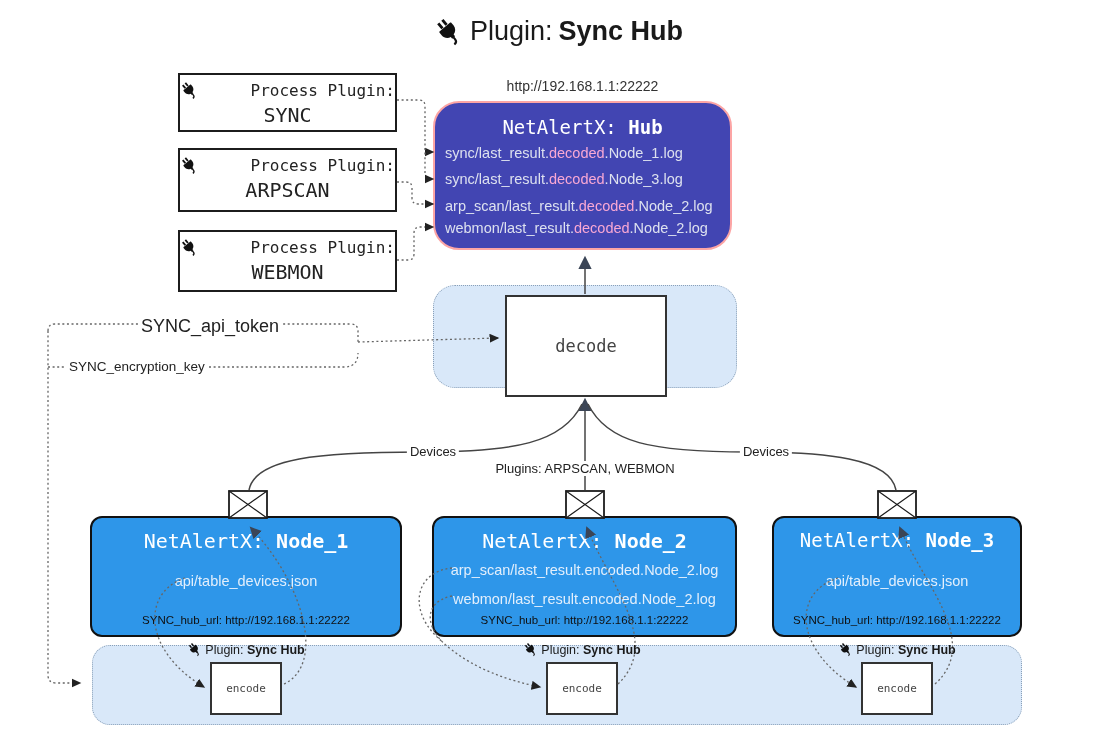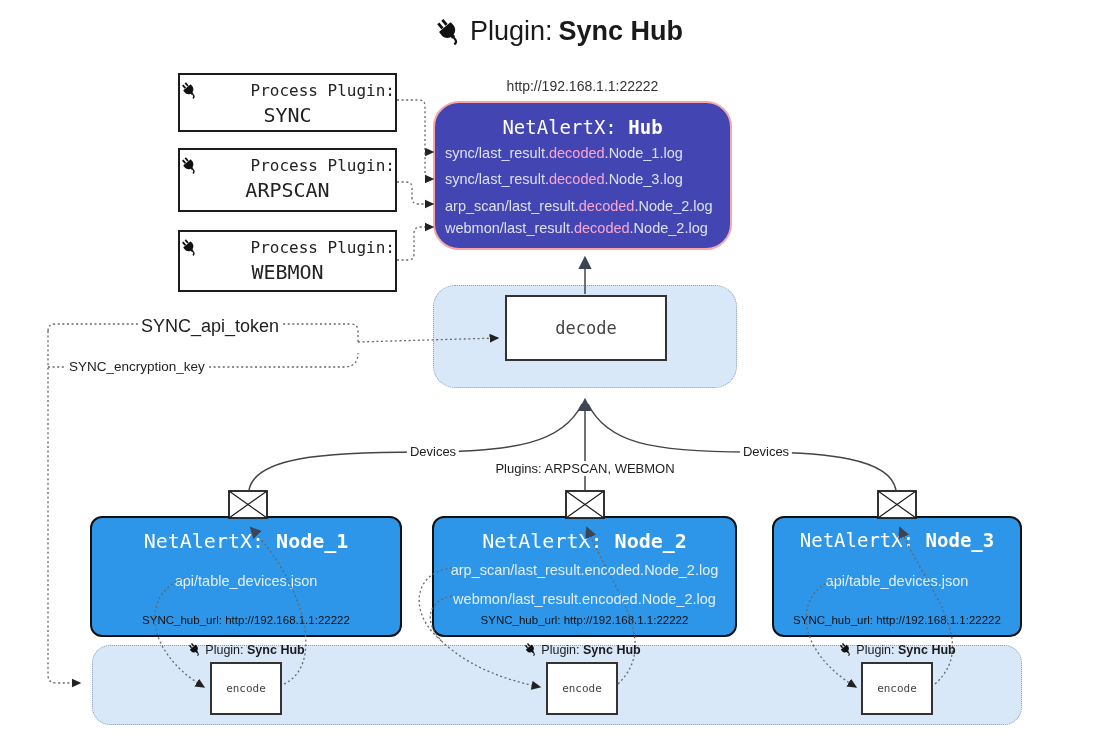--- a/index.html
+++ b/index.html
@@ -113,21 +113,21 @@
       <span>NetAlertX:</span>
       <b>Hub</b>
     </div>
     <div class="abs hub-line" style="top:42px;"><span>sync/last_result.</span><b>decoded</b><span>.Node_1.log</span></div>
     <div class="abs hub-line" style="top:68px;"><span>sync/last_result.</span><b>decoded</b><span>.Node_3.log</span></div>
     <div class="abs hub-line" style="top:95px;"><span>arp_scan/last_result.</span><b>decoded</b><span>.Node_2.log</span></div>
     <div class="abs hub-line" style="top:117px;"><span>webmon/last_result.</span><b>decoded</b><span>.Node_2.log</span></div>
   </div>
 
   <div class="abs panel z1" style="left:433px;top:285px;width:304px;height:103px;"></div>
-  <div class="abs wbox z2" style="left:505px;top:295px;width:162px;height:66px;font-size:17px;">
+  <div class="abs wbox z2" style="left:505px;top:295px;width:162px;height:102px;font-size:17px;">
     <span>decode</span>
   </div>
 
   <div class="abs node z2" style="left:90px;top:516px;width:312px;height:121px;">
     <div class="abs node-title">
       <span>NetAlertX:</span> <b>Node_1</b>
     </div>
     <div class="abs node-file" style="top:55px;">api/table_devices.json</div>
     <div class="abs node-url">SYNC_hub_url: http://192.168.1.1:22222</div>
   </div>

